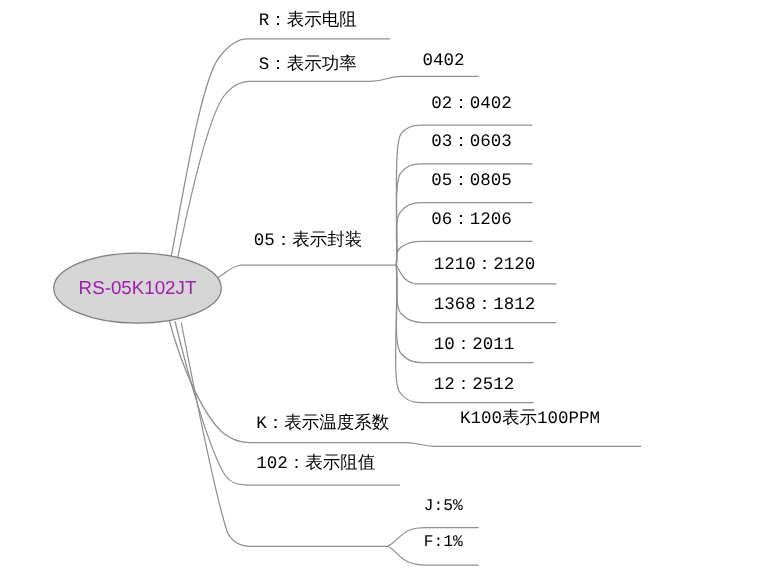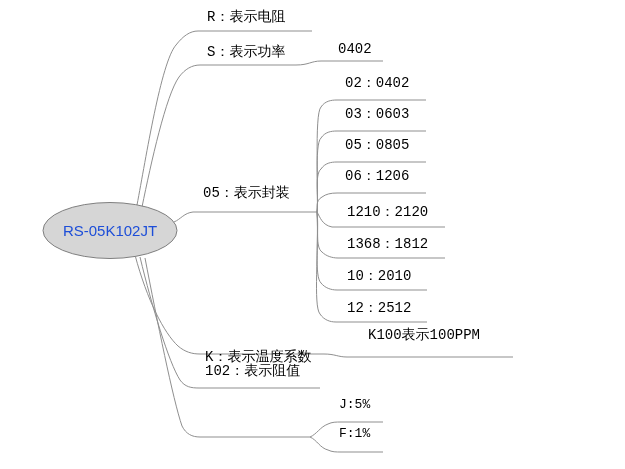--- a/index.html
+++ b/index.html
@@ -18,21 +18,21 @@
     color:#000000;
     white-space:nowrap;
     cursor:default;
     font-family:Liberation Mono, monospace;
   }
   .label.small{font-size:13px;}
   #root-label{
     position:absolute;
     left:43px;top:222px;width:134px;
     text-align:center;
-    font-size:15px;line-height:17px;color:#1d4ed8;white-space:nowrap;
+    font-size:15px;line-height:17px;color:#a21caf;white-space:nowrap;
   }
 </style>
 </head>
 <body>
 
 <div id="stage">
 
   <svg id="wires" viewBox="0 0 625 469" xmlns="http://www.w3.org/2000/svg" fill="none" stroke="#8f8f8f" stroke-width="1" shape-rendering="geometricPrecision">
 
     <path d="M137,205 C146,158 161,62 176,45 C183,36 190,31 198,31 L312,31"></path>
@@ -67,24 +67,24 @@
   <div class="label" style="left:207px;top:44px">S：表示功率</div>
   <div class="label" style="left:338px;top:41px">0402</div>
 
   <div class="label" style="left:203px;top:185px">05：表示封装</div>
   <div class="label" style="left:345px;top:75px">02：0402</div>
   <div class="label" style="left:345px;top:106px">03：0603</div>
   <div class="label" style="left:345px;top:137px">05：0805</div>
   <div class="label" style="left:345px;top:168px">06：1206</div>
   <div class="label" style="left:347px;top:204px">1210：2120</div>
   <div class="label" style="left:347px;top:236px">1368：1812</div>
-  <div class="label" style="left:347px;top:268px">10：2010</div>
+  <div class="label" style="left:347px;top:268px">10：2011</div>
   <div class="label" style="left:347px;top:300px">12：2512</div>
 
-  <div class="label" style="left:205px;top:349px">K：表示温度系数</div>
+  <div class="label" style="left:205px;top:331px">K：表示温度系数</div>
   <div class="label" style="left:368px;top:327px">K100表示100PPM</div>
 
   <div class="label" style="left:205px;top:363px">102：表示阻值</div>
 
   <div class="label small" style="left:339px;top:396px">J:5%</div>
   <div class="label small" style="left:339px;top:425px">F:1%</div>
 
 </div>
 
 </body></html>

